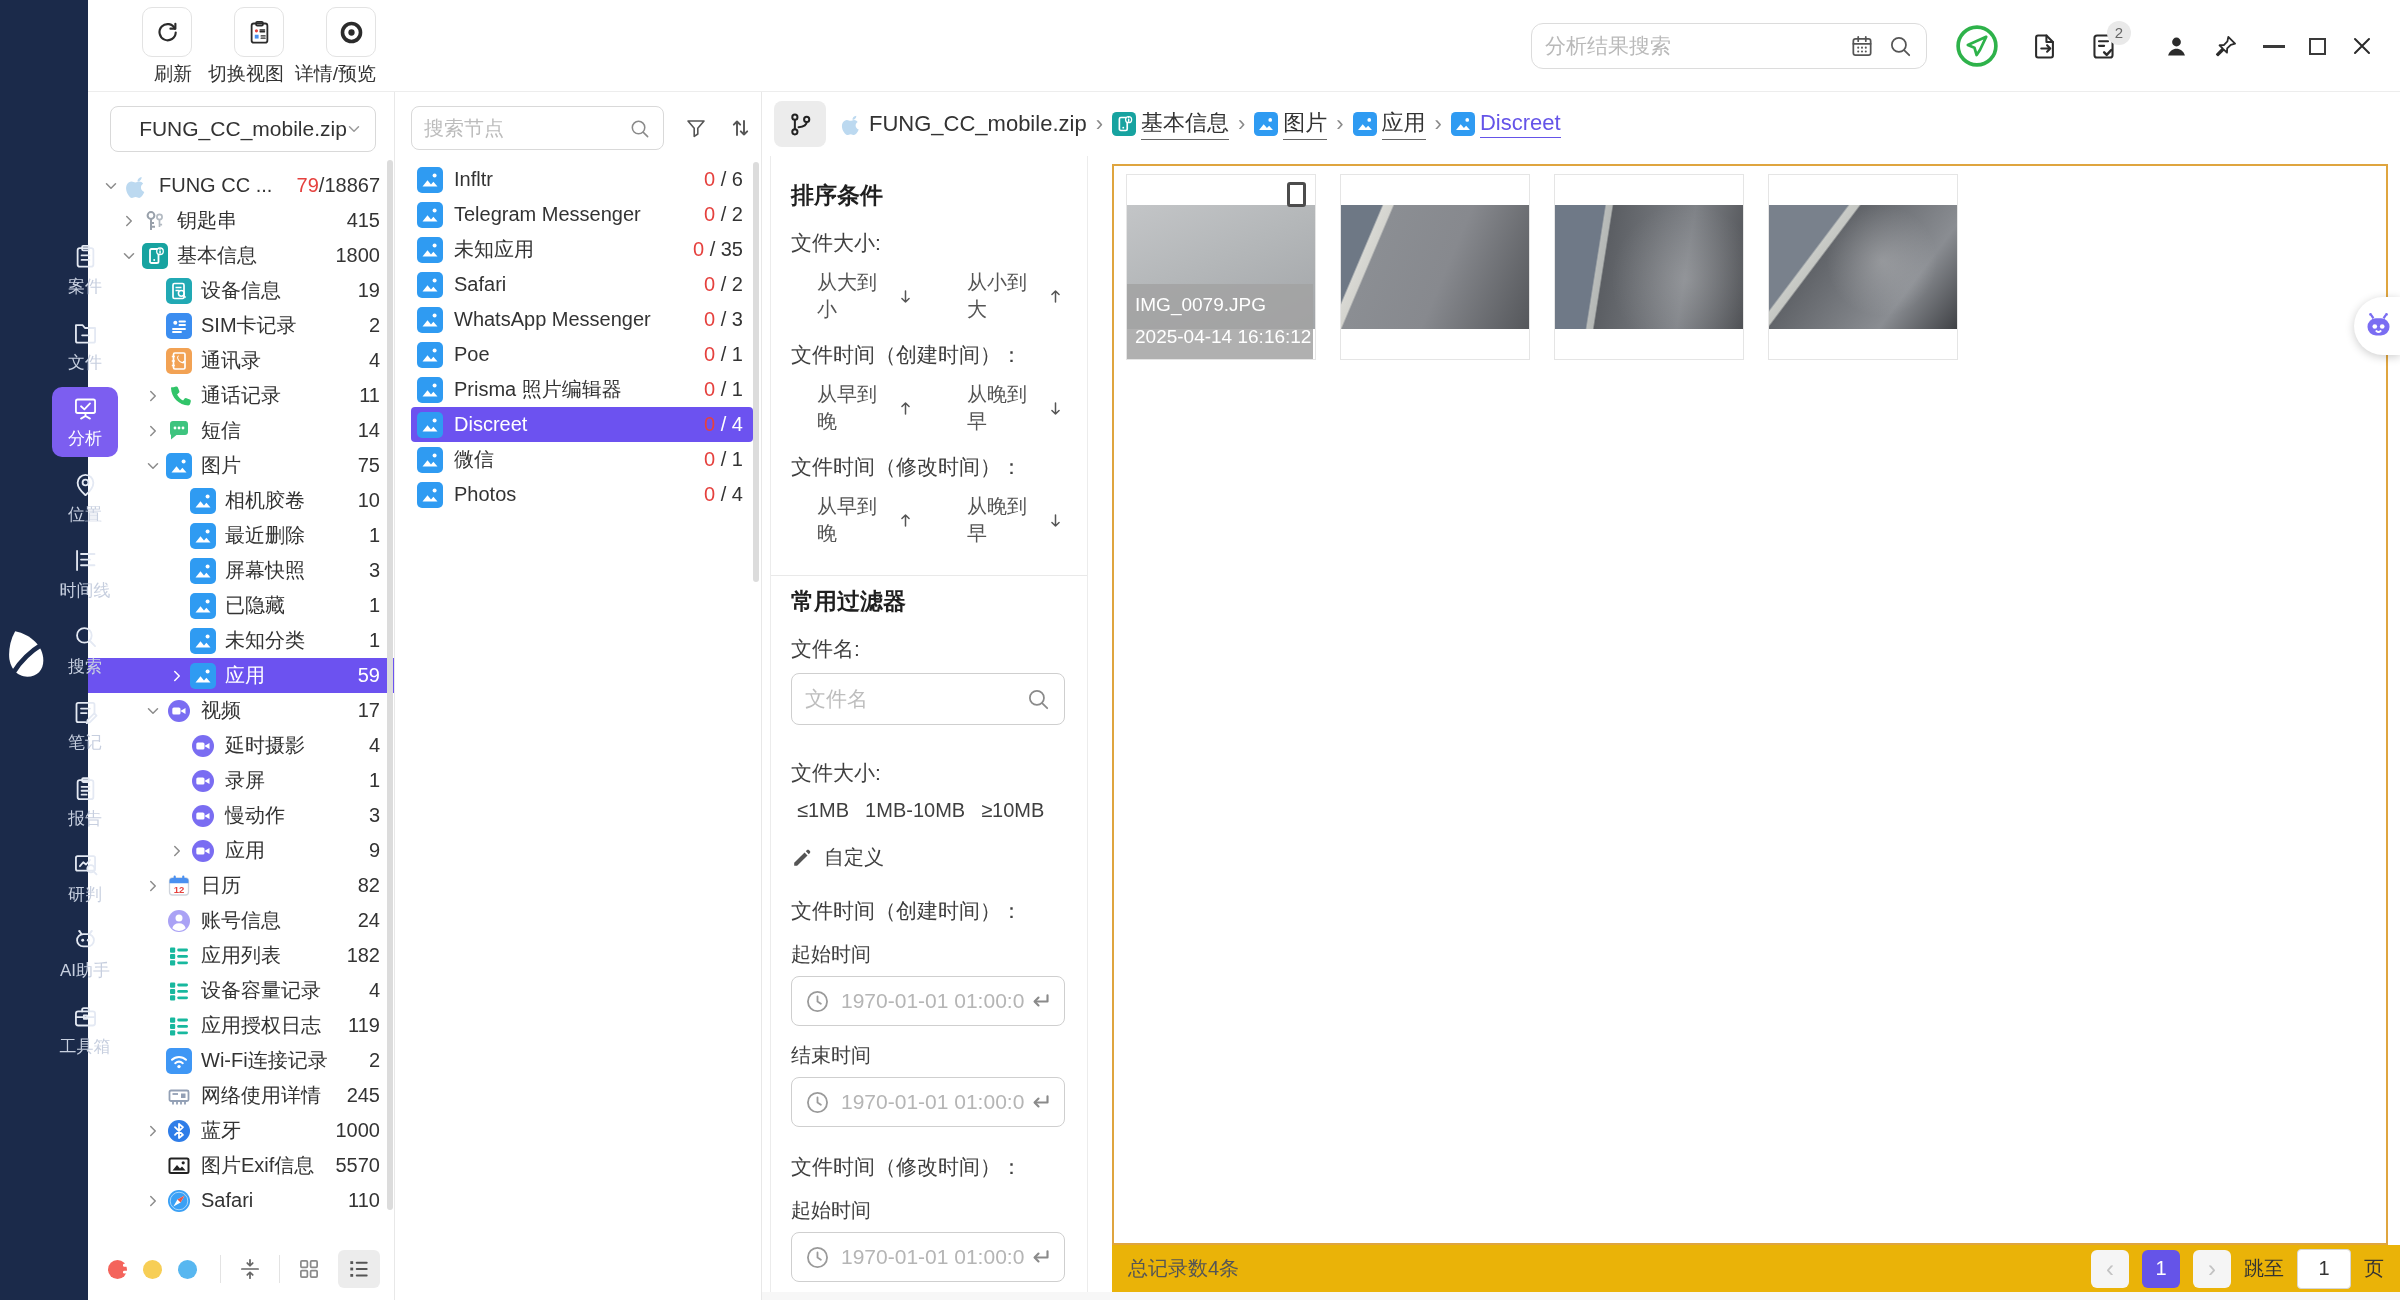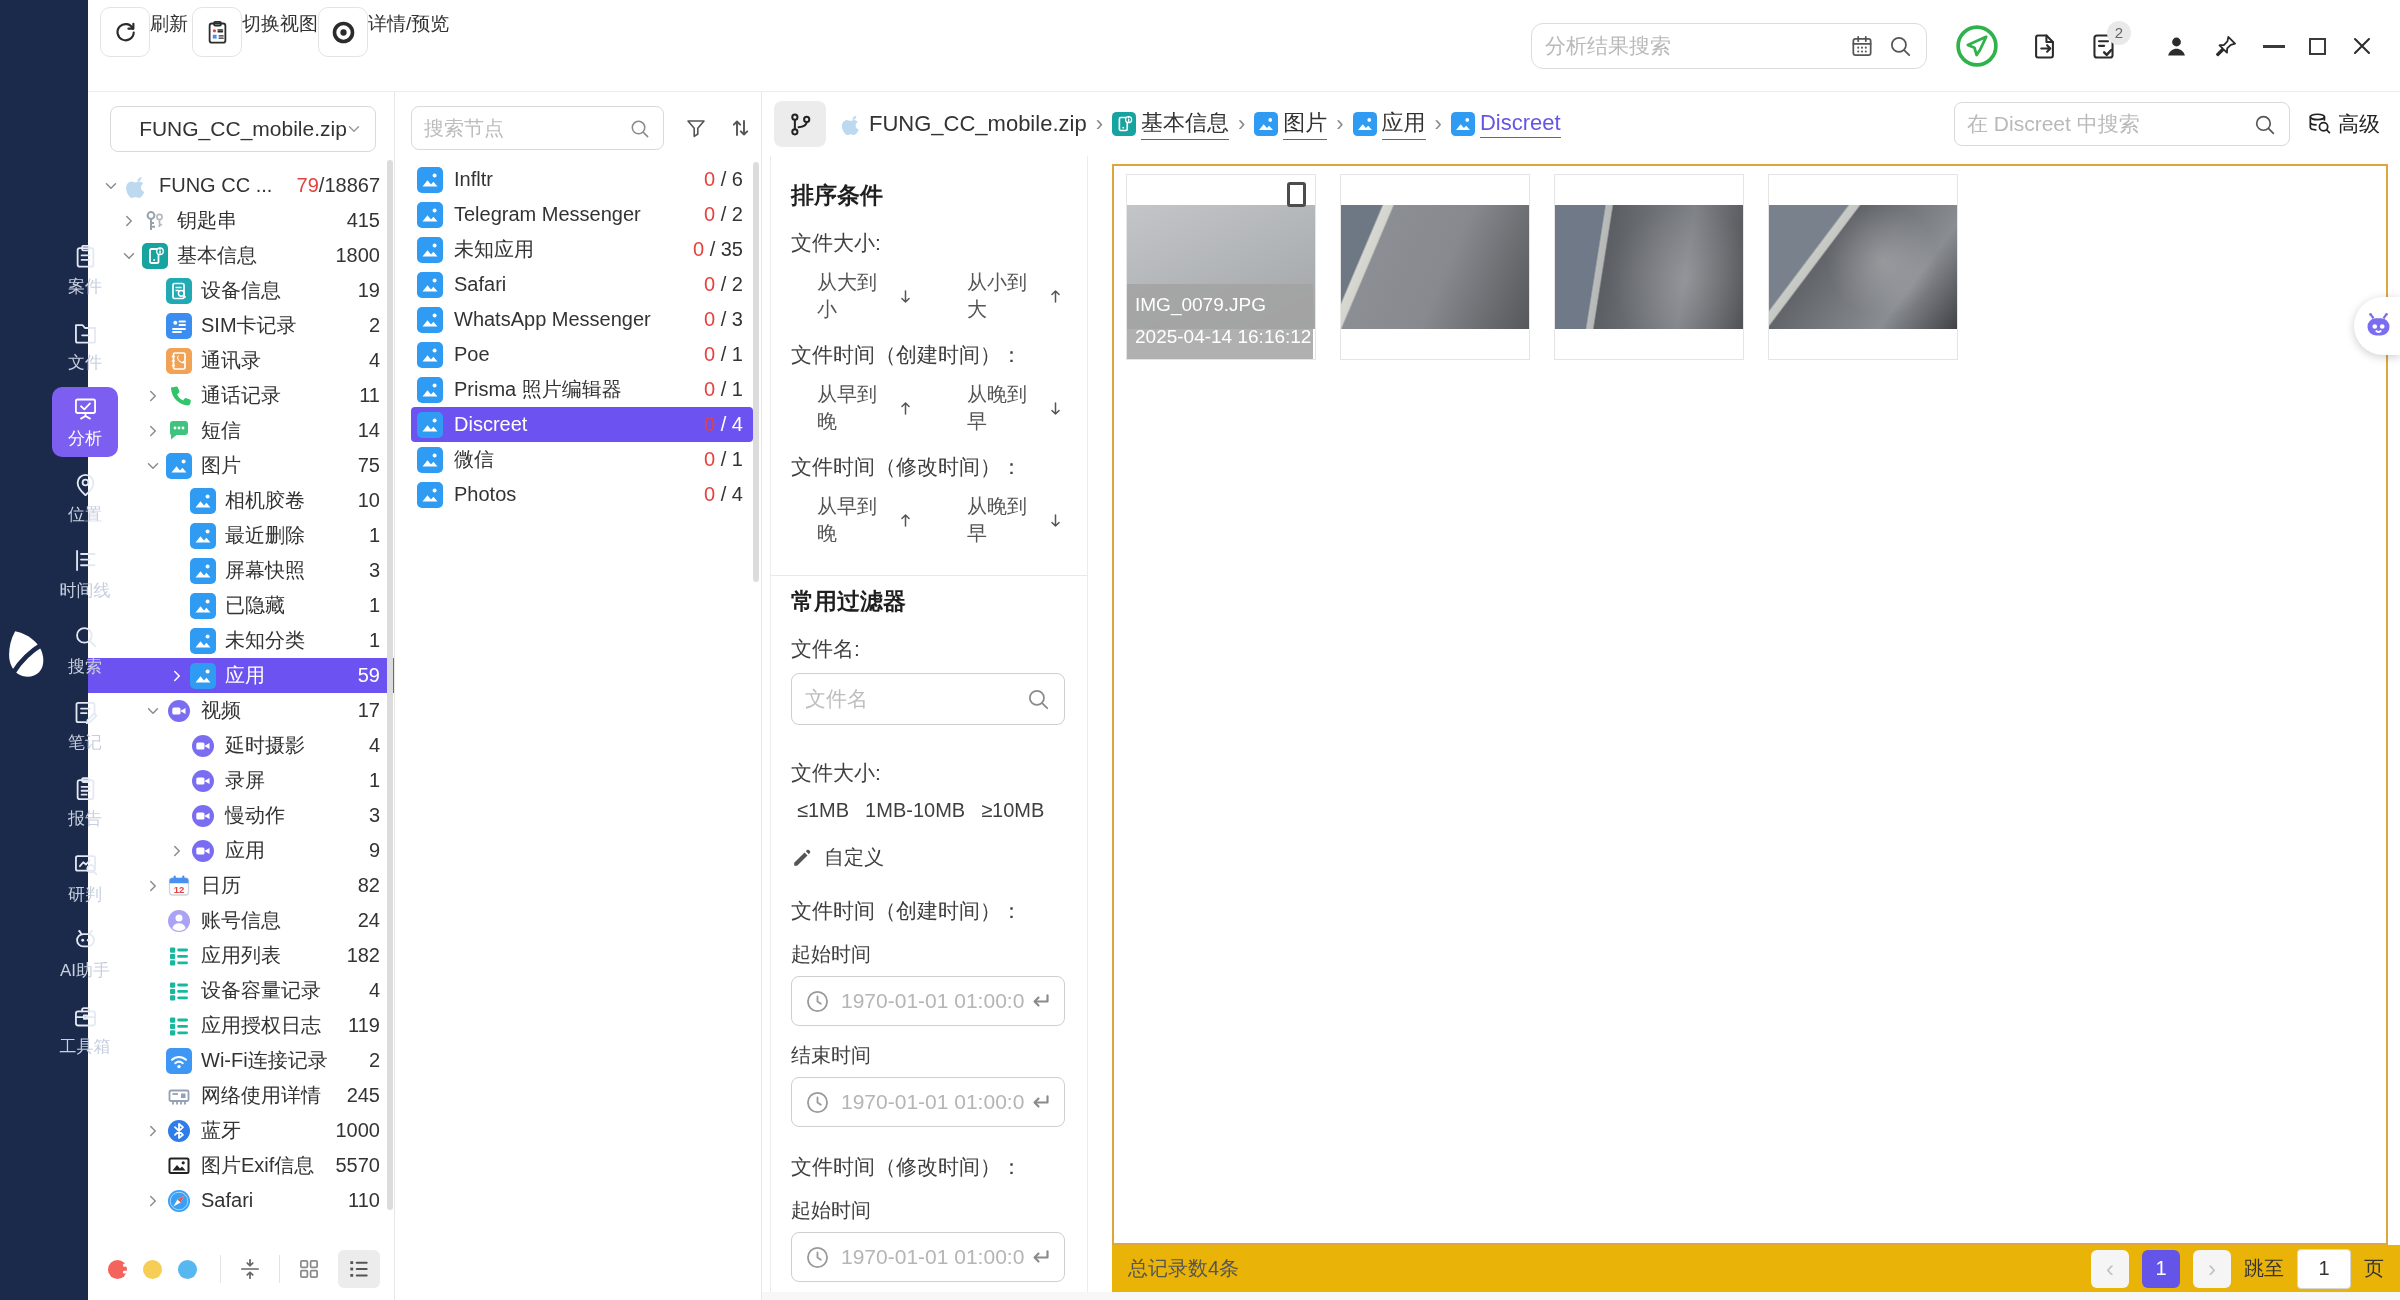--- a/index.html
+++ b/index.html
@@ -14,21 +14,21 @@
   .logo-line { width:42px; height:3px; background:#4d5d8c; border-radius:2px; margin:10px 0 16px; }
   .side-item { width:66px; padding:8px 0 7px; margin:3px 0; border-radius:10px; display:flex; flex-direction:column; align-items:center; gap:5px; color:#c7cfdf; font-size:17px; cursor:pointer; }
   .side-item .ic { width:27px; height:27px; color:#e4e9f3; }
   .side-item.active { background:#7c5ef0; color:#fff; }
   .side-item.active .ic { color:#fff; }
   .side-menu { margin-top:auto; margin-bottom:20px; width:30px; height:30px; color:#fff; }
 
   
   #topbar { position:absolute; left:88px; top:0; width:2312px; height:92px; background:#fff; border-bottom:1px solid #ededed; display:flex; align-items:flex-start; }
   #topbar-tools { display:flex; margin-left:12px; }
-  .tool { min-width:92px; display:flex; flex-direction:row; align-items:flex-start; margin-top:7px; cursor:pointer; }
+  .tool { min-width:92px; display:flex; flex-direction:column; align-items:flex-end; margin-top:7px; cursor:pointer; }
   .tool-box { width:50px; height:50px; border:1px solid #e3e3e3; border-radius:10px; background:#fff; display:grid; place-items:center; }
   .tool-box .ic { width:27px; height:27px; color:#2b2b2b; }
   .tool-label { font-size:19px; color:#333; margin-top:4px; white-space:nowrap; }
   .top-right { margin-left:auto; display:flex; align-items:center; height:92px; padding-right:26px; }
   .searchbox { width:396px; height:46px; border:1px solid #dcdcdc; border-radius:12px; display:flex; align-items:center; padding:0 13px; background:#fff; }
   .searchbox input { border:none; outline:none; flex:1; font-size:21px; color:#333; font-family:inherit; min-width:0; background:transparent; }
   .searchbox input::placeholder { color:#b9b9b9; }
   .searchbox .ic { color:#555; }
   .tb-ic { color:#2b2b2b; cursor:pointer; position:relative; }
   .badge { position:absolute; top:-10px; right:-12px; width:24px; height:24px; border-radius:50%; background:#e9e9e9; color:#666; font-size:15px; display:grid; place-items:center; }
@@ -1092,42 +1092,20 @@
           <span class="ic chip">
             <svg xmlns="http://www.w3.org/2000/svg" viewBox="0 0 26 26">
               <rect width="26" height="26" rx="5" fill="#2f9bf2"></rect>
               <path d="M5.5 19.5l5-6.2 3.5 4.1 2.4-2.6 4.1 4.7z" fill="#fff"></path>
               <circle cx="17.6" cy="8.6" r="2" fill="#fff"></circle>
             </svg>
           </span>
           <span class="clabel">Discreet</span>
         </span>
       </div>
-    <div class="crumb-right">
-      <div class="msearchbox">
-        <input placeholder="在 Discreet 中搜索" style="">
-        <span class="ic">
-            <svg xmlns="http://www.w3.org/2000/svg" viewBox="0 0 24 24" fill="none" stroke="currentColor" stroke-width="1.6" stroke-linecap="round" stroke-linejoin="round">
-              <circle cx="11" cy="11" r="6.5"></circle>
-              <path d="M16 16l4.5 4.5"></path>
-            </svg>
-          </span>
-      </div>
-      <div class="advbtn">
-        <span class="ic">
-            <svg xmlns="http://www.w3.org/2000/svg" viewBox="0 0 24 24" fill="none" stroke="currentColor" stroke-width="1.6" stroke-linecap="round" stroke-linejoin="round">
-              <ellipse cx="10.5" cy="5.5" rx="6.5" ry="2.5"></ellipse>
-              <path d="M4 5.5v4.8c0 1.2 2.2 2.3 5.2 2.5M4 10.3v4.8c0 1.2 2.1 2.2 5 2.4M17 5.5v2.8"></path>
-              <circle cx="16.2" cy="14.5" r="3.8"></circle>
-              <path d="M19 17.3 21.6 20"></path>
-            </svg>
-          </span>
-        <span>高级</span>
-      </div>
-    </div>
   </div>
 
   <div class="filterpanel">
     <div class="fheading">排序条件</div>
     <div id="sort-groups">
         <div class="flabel">文件大小:</div>
         <div class="sortopts">
           <span class="sopt">
             <span>从大到小</span>
             <span class="ic ">

